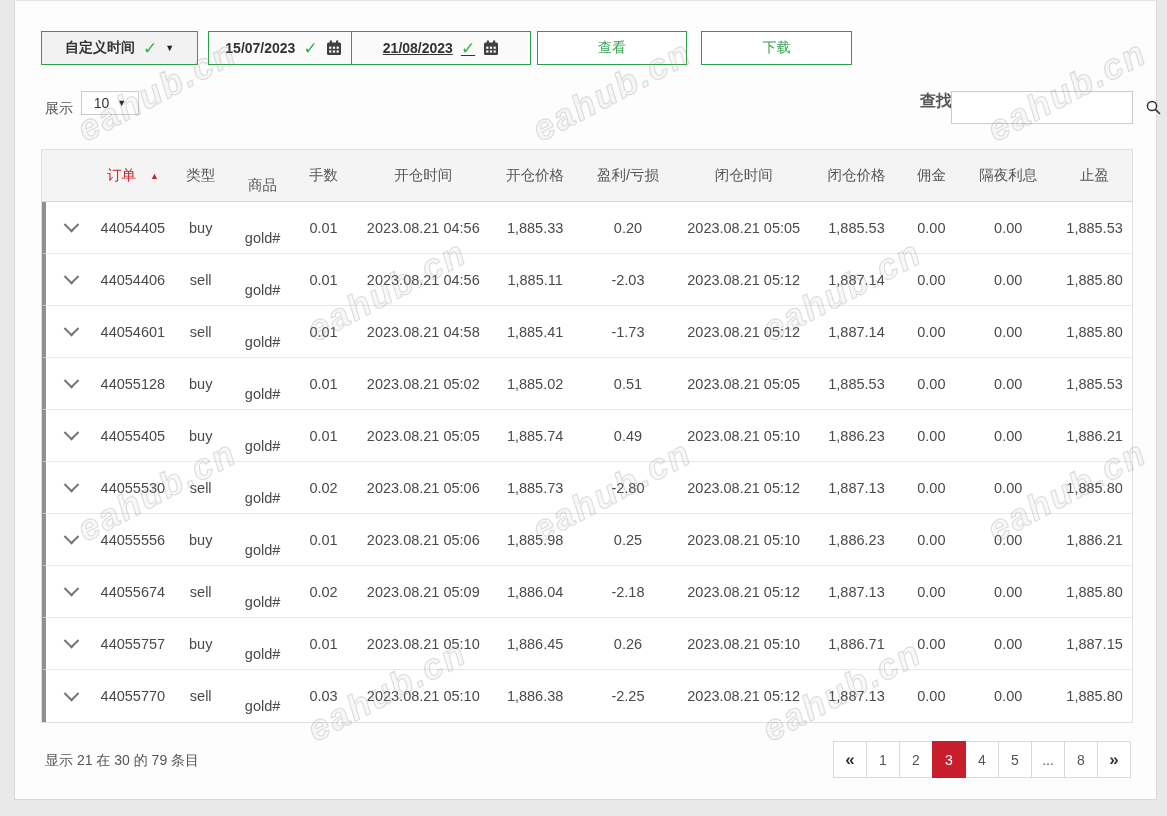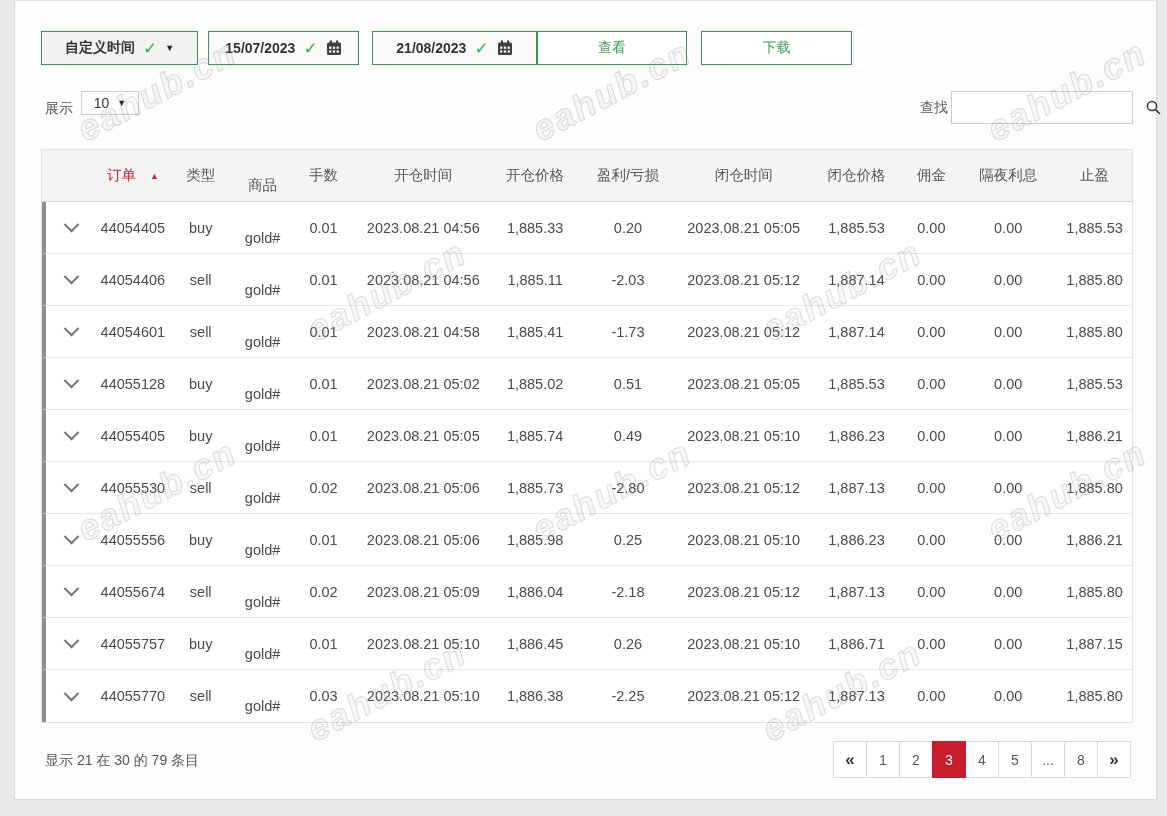--- a/index.html
+++ b/index.html
@@ -31,36 +31,36 @@
   }
   
   .btn {
     position: absolute; top: 30px; height: 34px;
     display: flex; align-items: center; justify-content: center;
     border: 1px solid #2e9e48; font-size: 14px; cursor: pointer;
     gap: 8px;
   }
   .btn-range   { left: 26px;  width: 157px; background: #f2f2f2; color: #333; font-weight: 600; }
   .btn-date1   { left: 193px; width: 151px; background: #fafafa; color: #333; font-weight: 600; }
-  .btn-date2   { left: 357px; width: 165px; background: #fafafa; color: #333; font-weight: 600; }
+  .btn-date2   { left: 336px; width: 180px; background: #fafafa; color: #333; font-weight: 600; text-decoration: underline; }
   .btn-action  { background: #ffffff; color: #36a254; font-weight: 400; }
   .btn-view    { left: 522px; width: 150px; }
   .btn-download{ left: 686px; width: 151px; }
   .check { color: #2eb24c; font-weight: 700; font-size: 17px; line-height: 1; }
   .caret { color: #222; font-size: 9px; line-height: 1; }
   .cal-icon svg { display: block; }
   
   .show-label { position: absolute; left: 30px; top: 99px; font-size: 14px; color: #555; }
   .page-size {
     position: absolute; left: 66px; top: 90px; width: 58px; height: 24px;
     border: 1px solid #ccc; background: #fff;
     display: flex; align-items: center; justify-content: center; gap: 8px;
     font-size: 14px; color: #333; cursor: pointer;
   }
-  .search-label { position: absolute; left: 905px; top: 98px; font-size: 14px; color: #555; }
+  .search-label { position: absolute; left: 905px; top: 90px; font-size: 16px; color: #555; font-weight: bold; }
   .search-box {
     position: absolute; left: 936px; top: 90px; width: 182px; height: 33px;
     border: 1px solid #ccc; background: #fff;
     display: flex; align-items: center;
   }
   .search-box input {
     flex: 1; border: none; outline: none; height: 100%;
     padding: 0 6px; font-size: 14px; background: transparent;
     font-family: "Liberation Sans", sans-serif;
   }

